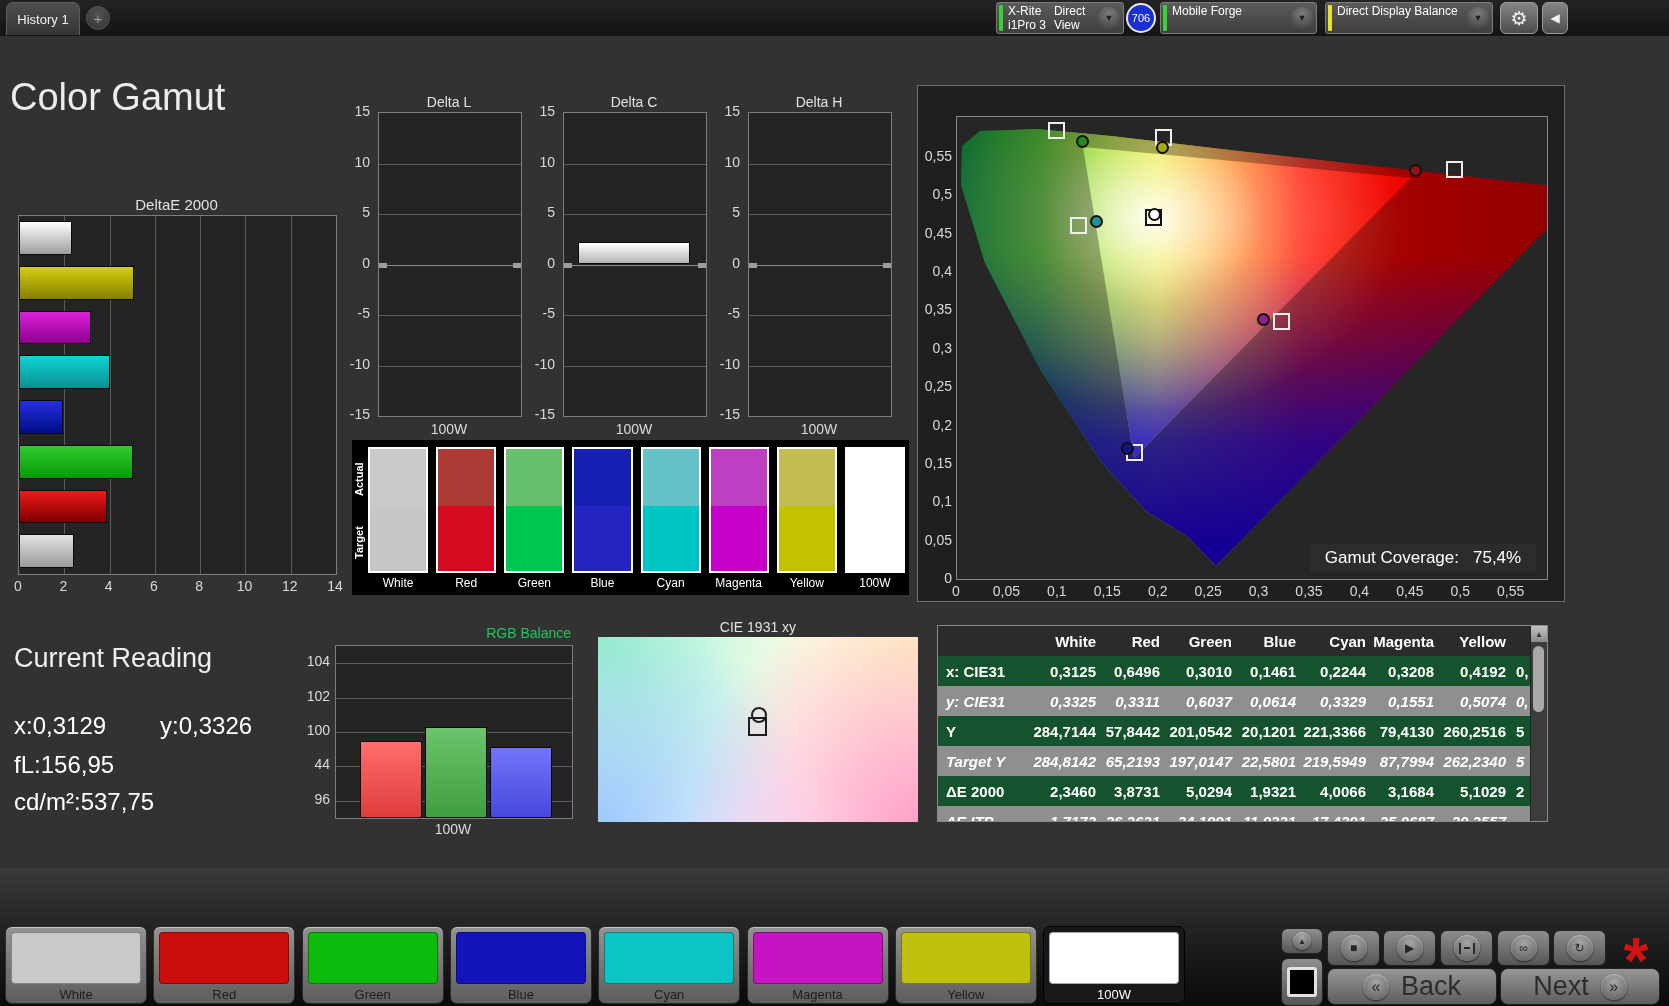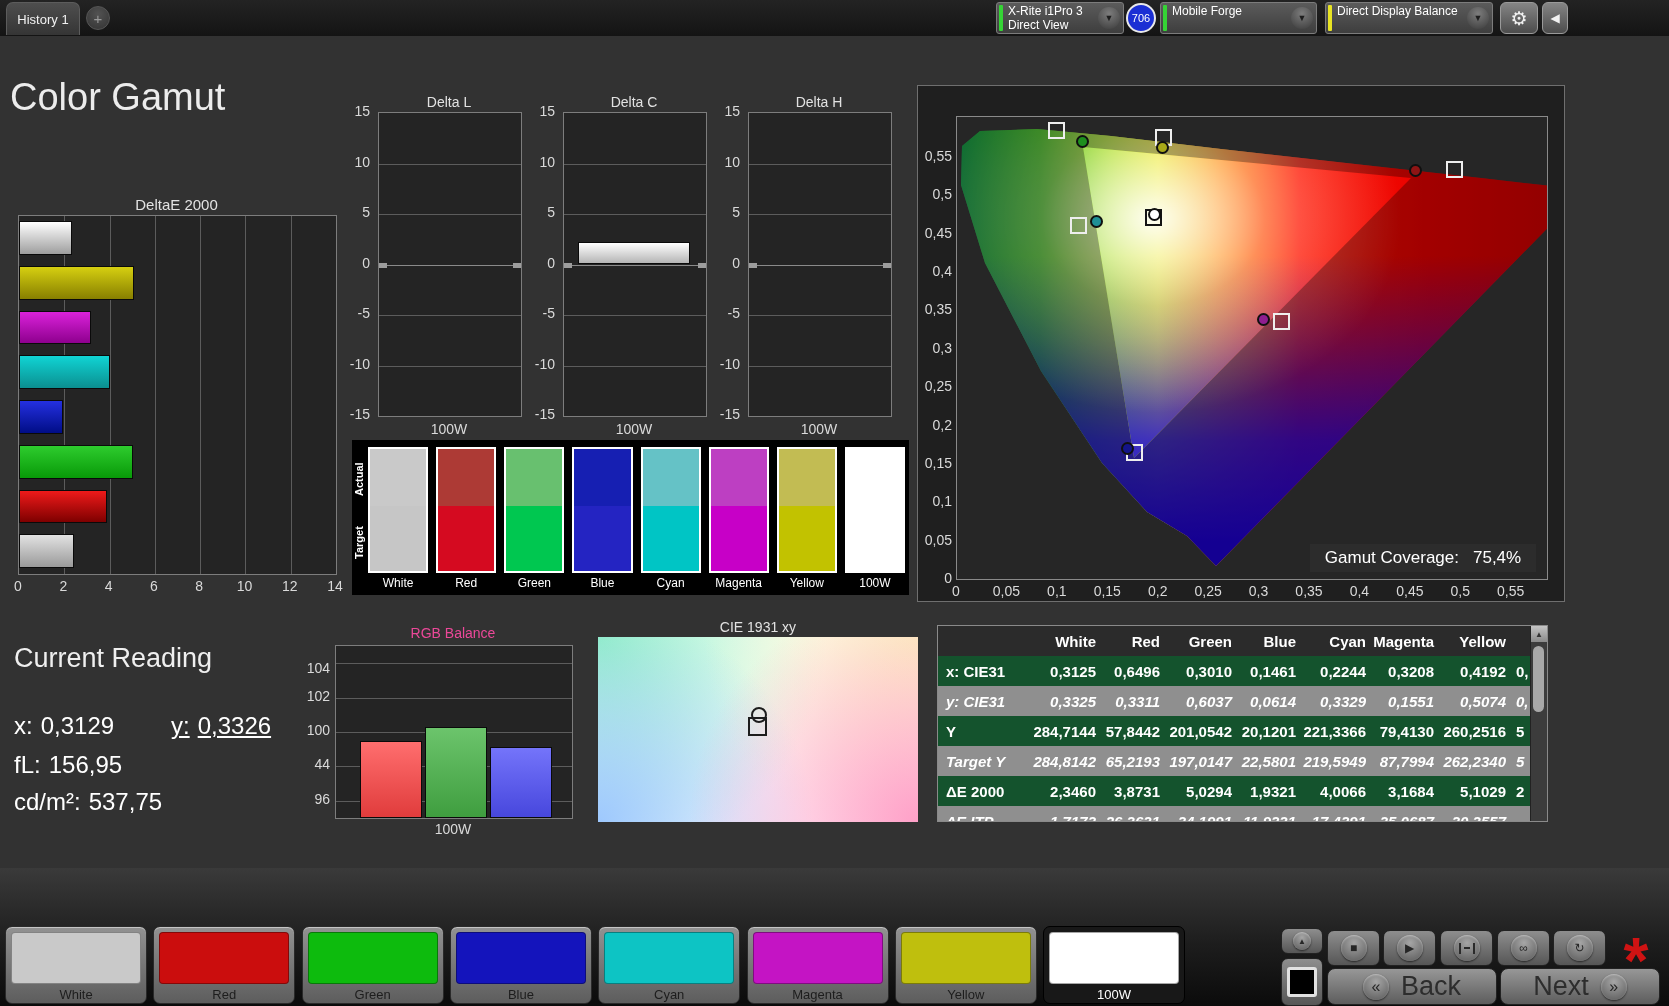--- a/index.html
+++ b/index.html
@@ -9,21 +9,21 @@
   #topbar{position:absolute;left:0;top:0;width:1669px;height:36px;background:linear-gradient(#232323,#141414);}
   .tab{position:absolute;left:6px;top:2px;width:74px;height:33px;background:linear-gradient(#4e4e4e,#353535);
        border:1px solid #5c5c5c;border-bottom:none;border-radius:7px 7px 0 0;color:#f2f2f2;font-size:13px;
        display:flex;align-items:center;justify-content:center;box-sizing:border-box;}
   .addtab{position:absolute;left:86px;top:6px;width:24px;height:24px;border-radius:50%;
        background:radial-gradient(circle at 50% 32%,#525252,#333);border:1px solid #555;color:#9a9a9a;
        font-size:15px;display:flex;align-items:center;justify-content:center;box-sizing:border-box;}
   .widget{position:absolute;top:2px;height:32px;background:linear-gradient(#5b5b5b,#3e3e3e);
        border:1px solid #7c7c7c;border-radius:3px;display:flex;align-items:stretch;box-sizing:border-box;color:#fff;}
   .stripe{width:4px;margin:2px;border-radius:1px;flex:0 0 4px;}
-  .wtext{padding:1px 4px 14px 3px;font-size:12px;line-height:14px;display:flex;flex-direction:column;flex:1;}
+  .wtext{padding:1px 4px 14px 3px;font-size:12px;line-height:14px;display:flex;flex-direction:row;flex:1;}
   .chevwrap{width:28px;display:flex;align-items:center;justify-content:center;flex:0 0 28px;}
   .chevball{width:22px;height:22px;border-radius:50%;background:radial-gradient(circle at 50% 30%,#7d7d7d,#3a3a3a);
        color:#1d1d1d;font-size:9px;display:flex;align-items:center;justify-content:center;}
   #w-meter{left:996px;width:128px;}
   #w-src{left:1160px;width:157px;}
   #w-ddc{left:1325px;width:168px;}
   #badge706{position:absolute;left:1126px;top:3px;width:30px;height:30px;border-radius:50%;background:#1b2fd4;
        border:2px solid #e9e9e9;box-sizing:border-box;color:#fff;font-size:11px;display:flex;align-items:center;justify-content:center;}
   #gearbtn{position:absolute;left:1500px;top:2px;width:38px;height:32px;border-radius:6px;
        background:linear-gradient(#858585,#4c4c4c);border:1px solid #9a9a9a;color:#f2f2f2;font-size:19px;
@@ -68,26 +68,26 @@
   #cieplot{position:absolute;left:38px;top:30px;width:590px;height:462px;background:#262626;border:1px solid #8a8a8a;}
   #cie-markers{position:absolute;left:38px;top:30px;width:590px;height:462px;z-index:3;}
   .msq{position:absolute;width:13px;height:13px;border:2px solid #eee;background:transparent;box-sizing:content-box;}
   .msq.white{border-color:#141414;}
   .mcir{position:absolute;width:9px;height:9px;border-radius:50%;border:2px solid #101010;box-sizing:content-box;}
   #covbox{position:absolute;left:392px;top:458px;width:226px;height:28px;background:rgba(44,44,44,.95);
        display:flex;align-items:center;justify-content:center;gap:14px;font-size:17px;color:#fff;z-index:4;}
   
   #cr-title{position:absolute;left:14px;top:643px;font-size:27px;color:#efefef;}
   .cr-line{position:absolute;font-size:24px;color:#fff;}
-  #cr-x{left:14px;top:712px;} #cr-y{left:171px;top:712px;text-decoration:underline;}
+  #cr-x{left:14px;top:712px;} #cr-y{left:160px;top:712px;}
   #cr-fl{left:14px;top:751px;} #cr-lum{left:14px;top:788px;}
-  .cr-val{margin-left:8px;}
+  .cr-val{}
   
   #rgbp{position:absolute;left:300px;top:623px;width:280px;height:212px;}
-  #rgb-title{position:absolute;left:35px;top:2px;width:236px;text-align:center;font-size:14px;color:#ec4899;}
+  #rgb-title{position:absolute;left:35px;top:2px;width:236px;text-align:right;font-size:14px;color:#22c55e;}
   #rgbplot{left:35px;top:22px;width:236px;height:172px;}
   #rgb-xlabel{position:absolute;left:35px;top:198px;width:236px;text-align:center;font-size:14px;color:#dadada;}
   
   #c31-title{position:absolute;left:598px;top:619px;width:320px;text-align:center;font-size:14px;color:#e2e2e2;}
   #cie31{position:absolute;left:598px;top:637px;width:320px;height:185px;
      background:
        radial-gradient(circle at 100% 100%,rgba(255,150,195,.9),rgba(255,150,195,0) 62%),
        radial-gradient(circle at 0% 100%,rgba(150,195,255,.9),rgba(150,195,255,0) 58%),
        radial-gradient(circle at 100% 0%,rgba(252,244,190,.95),rgba(252,244,190,0) 58%),
        radial-gradient(circle at 0% 0%,rgba(140,240,195,.95),rgba(140,240,195,0) 62%),
@@ -449,21 +449,21 @@
       <div class="gridh" style="top: 17.2px;"></div>
       <div class="gridh" style="top: 51.6px;"></div>
       <div class="gridh" style="top: 86px;"></div>
       <div class="gridh" style="top: 120.4px;"></div>
       <div class="gridh" style="top: 154.8px;"></div>
       <div class="bar" style="left: 24px; width: 62px; top: 94.6px; height: 77.4px; background: linear-gradient(rgb(255, 110, 110), rgb(224, 60, 60));"></div>
       <div class="bar" style="left: 89px; width: 62px; top: 80.84px; height: 91.16px; background: linear-gradient(rgb(108, 196, 108), rgb(63, 158, 63));"></div>
       <div class="bar" style="left: 154px; width: 62px; top: 101.48px; height: 70.52px; background: linear-gradient(rgb(116, 116, 250), rgb(71, 71, 221));"></div>
     </div>
   <div id="rgb-xlabel">100W</div>
-<div class="ticklabel ytick" style="left: -4px; top: 30.2px; margin-top: 7px;">104</div>
+<div class="ticklabel ytick" style="left: -4px; top: 30.2px;">104</div>
     <div class="ticklabel ytick" style="left: -4px; top: 64.6px;">102</div>
     <div class="ticklabel ytick" style="left: -4px; top: 99px;">100</div>
     <div class="ticklabel ytick" style="left: -4px; top: 133.4px;">44</div>
     <div class="ticklabel ytick" style="left: -4px; top: 167.8px;">96</div>
   </div>
 
 <div id="c31-title">CIE 1931 xy</div>
 <div id="cie31">
     <div class="m31c" style="left: 152.96px; top: 69.7px;"></div>
     <div class="m31s" style="left: 149.72px; top: 79.8px;"></div>

